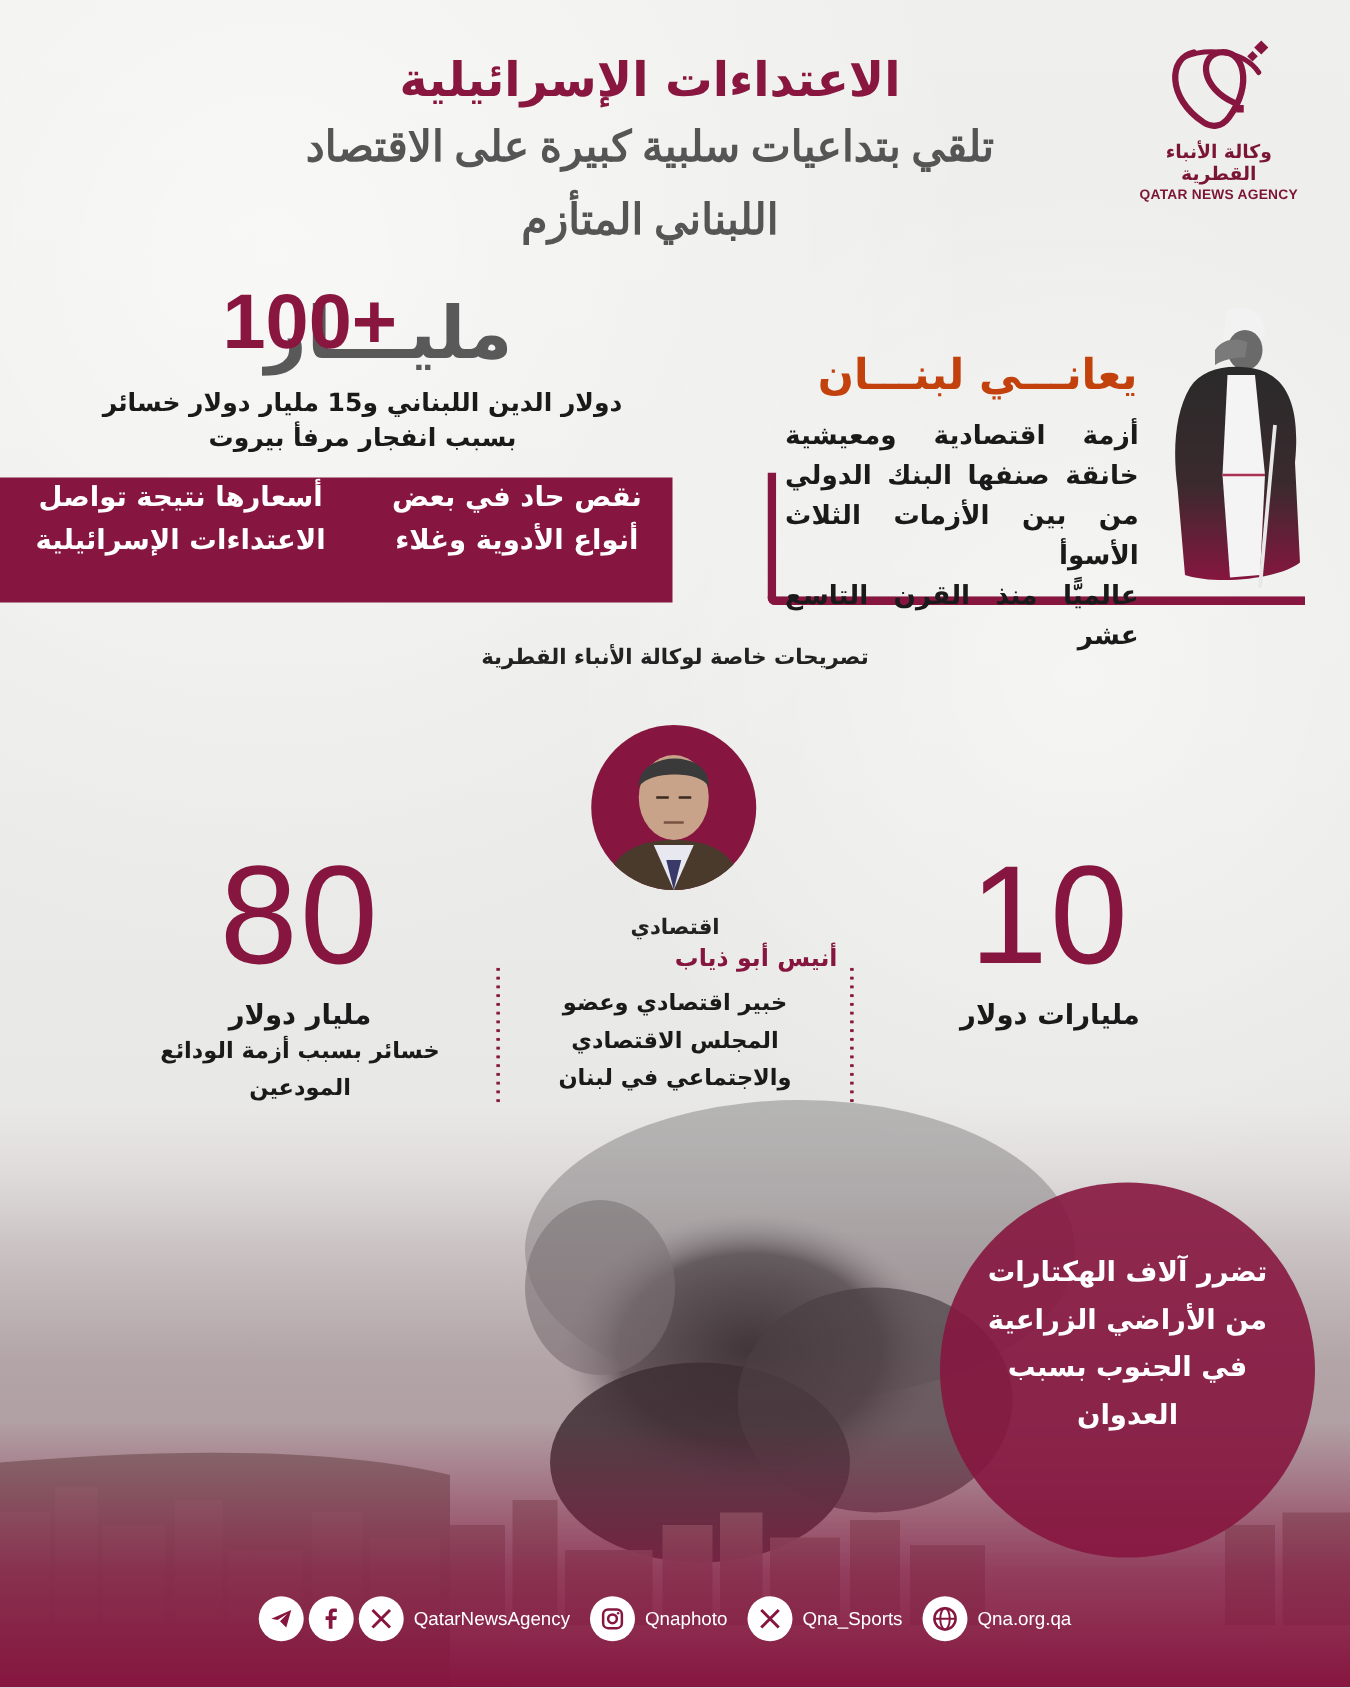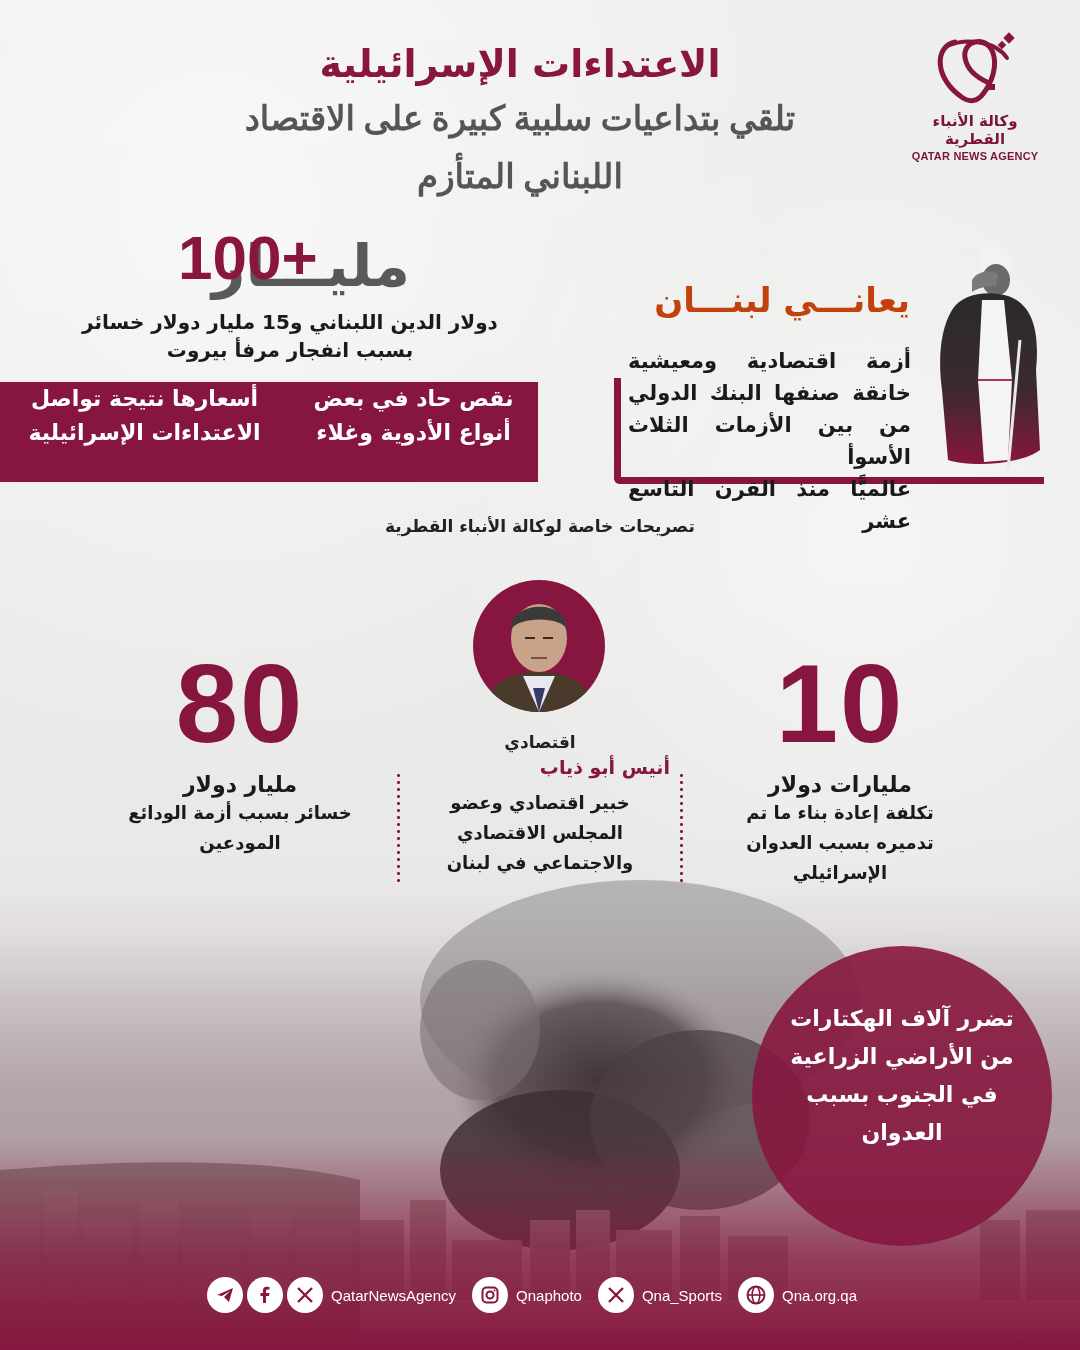--- a/index.html
+++ b/index.html
@@ -66,21 +66,21 @@
   
   .suffers-frame {
     position: absolute; top: 378px; left: 614px; width: 430px; height: 106px;
     border-left: 7px solid #86163f; border-bottom: 7px solid #86163f; border-radius: 0 0 0 6px;
   }
   .suffers-title {
     position: absolute; top: 278px; left: 640px; width: 270px; text-align: right; direction: rtl;
     font-size: 34px; font-weight: bold; color: #c2410c; line-height: 44px;
   }
   .suffers-text {
-    position: absolute; top: 345px; left: 628px; width: 283px; direction: rtl; text-align: justify;
+    position: absolute; top: 332px; left: 628px; width: 283px; direction: rtl; text-align: justify;
     text-align-last: justify;
     font-size: 21px; font-weight: bold; color: #1a1a1a; line-height: 32px;
   }
   .old-man {
     position: absolute; top: 240px; left: 912px; width: 140px; height: 232px;
   }
 
   
   .statements-label {
     position: absolute; top: 516px; left: 360px; width: 360px; text-align: center; direction: rtl;
@@ -94,22 +94,22 @@
     position: absolute; top: 730px; left: 410px; width: 260px; text-align: center; direction: rtl;
   }
   .expert .role { font-size: 17px; font-weight: bold; color: #222; line-height: 24px; }
   .expert .name { font-size: 19px; font-weight: bold; color: #86163f; line-height: 26px; text-align: right; }
   .expert .desc { font-size: 18px; font-weight: bold; color: #1a1a1a; line-height: 30px; margin-top: 8px; }
 
   .stat {
     position: absolute; width: 260px; text-align: center; direction: rtl;
   }
   .stat .num {
-    font-family: "Liberation Sans", sans-serif; font-weight: bold; color: #86163f;
-    font-size: 112px; line-height: 112px; letter-spacing: 2px;
+    font-family: "Liberation Sans", sans-serif; font-weight: normal; color: #86163f;
+    font-size: 112px; line-height: 112px; letter-spacing: 2px; margin-top: 28px;
   }
   .stat .unit { font-size: 22px; font-weight: bold; color: #1a1a1a; line-height: 26px; margin-top: 12px; }
   .stat .desc { font-size: 18px; font-weight: bold; color: #1a1a1a; line-height: 30px; }
   .stat-left  { top: 648px; left: 110px; }
   .stat-right { top: 648px; left: 710px; }
 
   .dots {
     position: absolute; width: 3px; height: 112px;
     background-image: radial-gradient(circle, #86163f 1.3px, transparent 1.6px);
     background-size: 3px 7px;
@@ -227,25 +227,20 @@
   <div class="desc">
     <div>خبير اقتصادي وعضو</div>
     <div>المجلس الاقتصادي</div>
     <div>والاجتماعي في لبنان</div>
   </div>
 </div>
 
 <div class="stat stat-right">
   <div class="num">10</div>
   <div class="unit">مليارات دولار</div>
-  <div class="desc">
-    <div>تكلفة إعادة بناء ما تم</div>
-    <div>تدميره بسبب العدوان</div>
-    <div>الإسرائيلي</div>
-  </div>
 </div>
 
 <div class="stat stat-left">
   <div class="num">80</div>
   <div class="unit">مليار دولار</div>
   <div class="desc">
     <div>خسائر بسبب أزمة الودائع</div>
     <div>المودعين</div>
   </div>
 </div>

